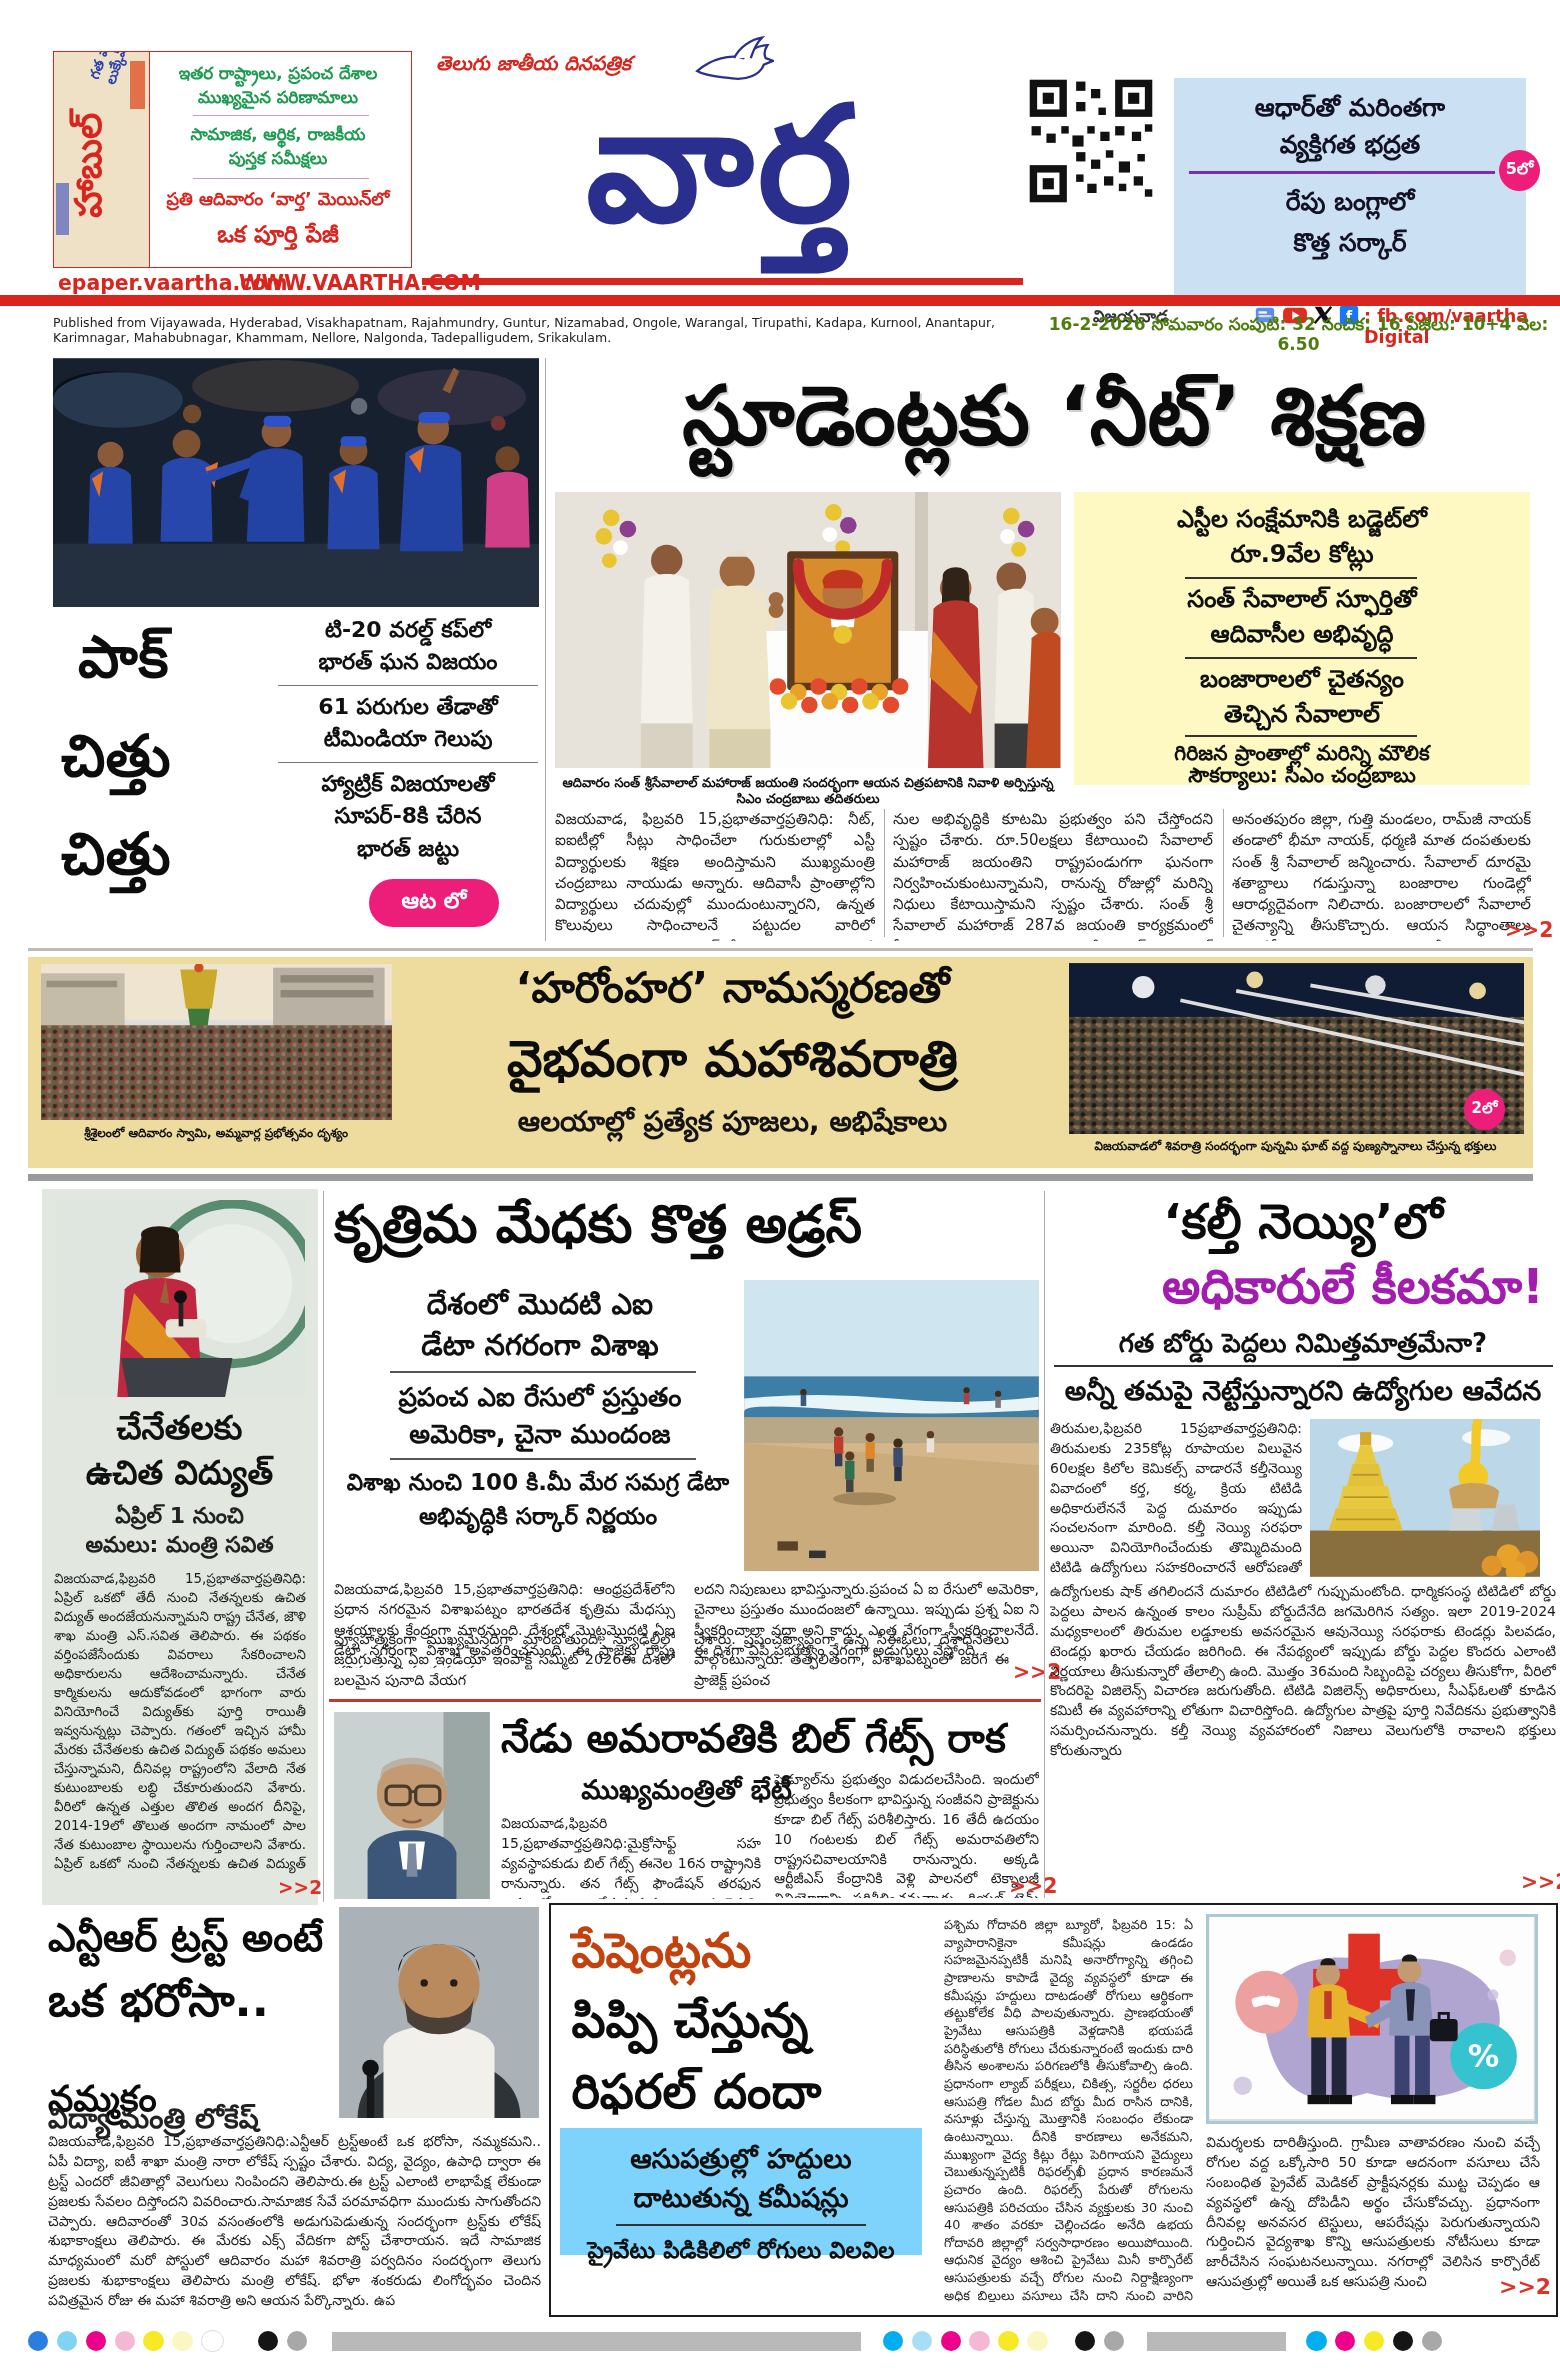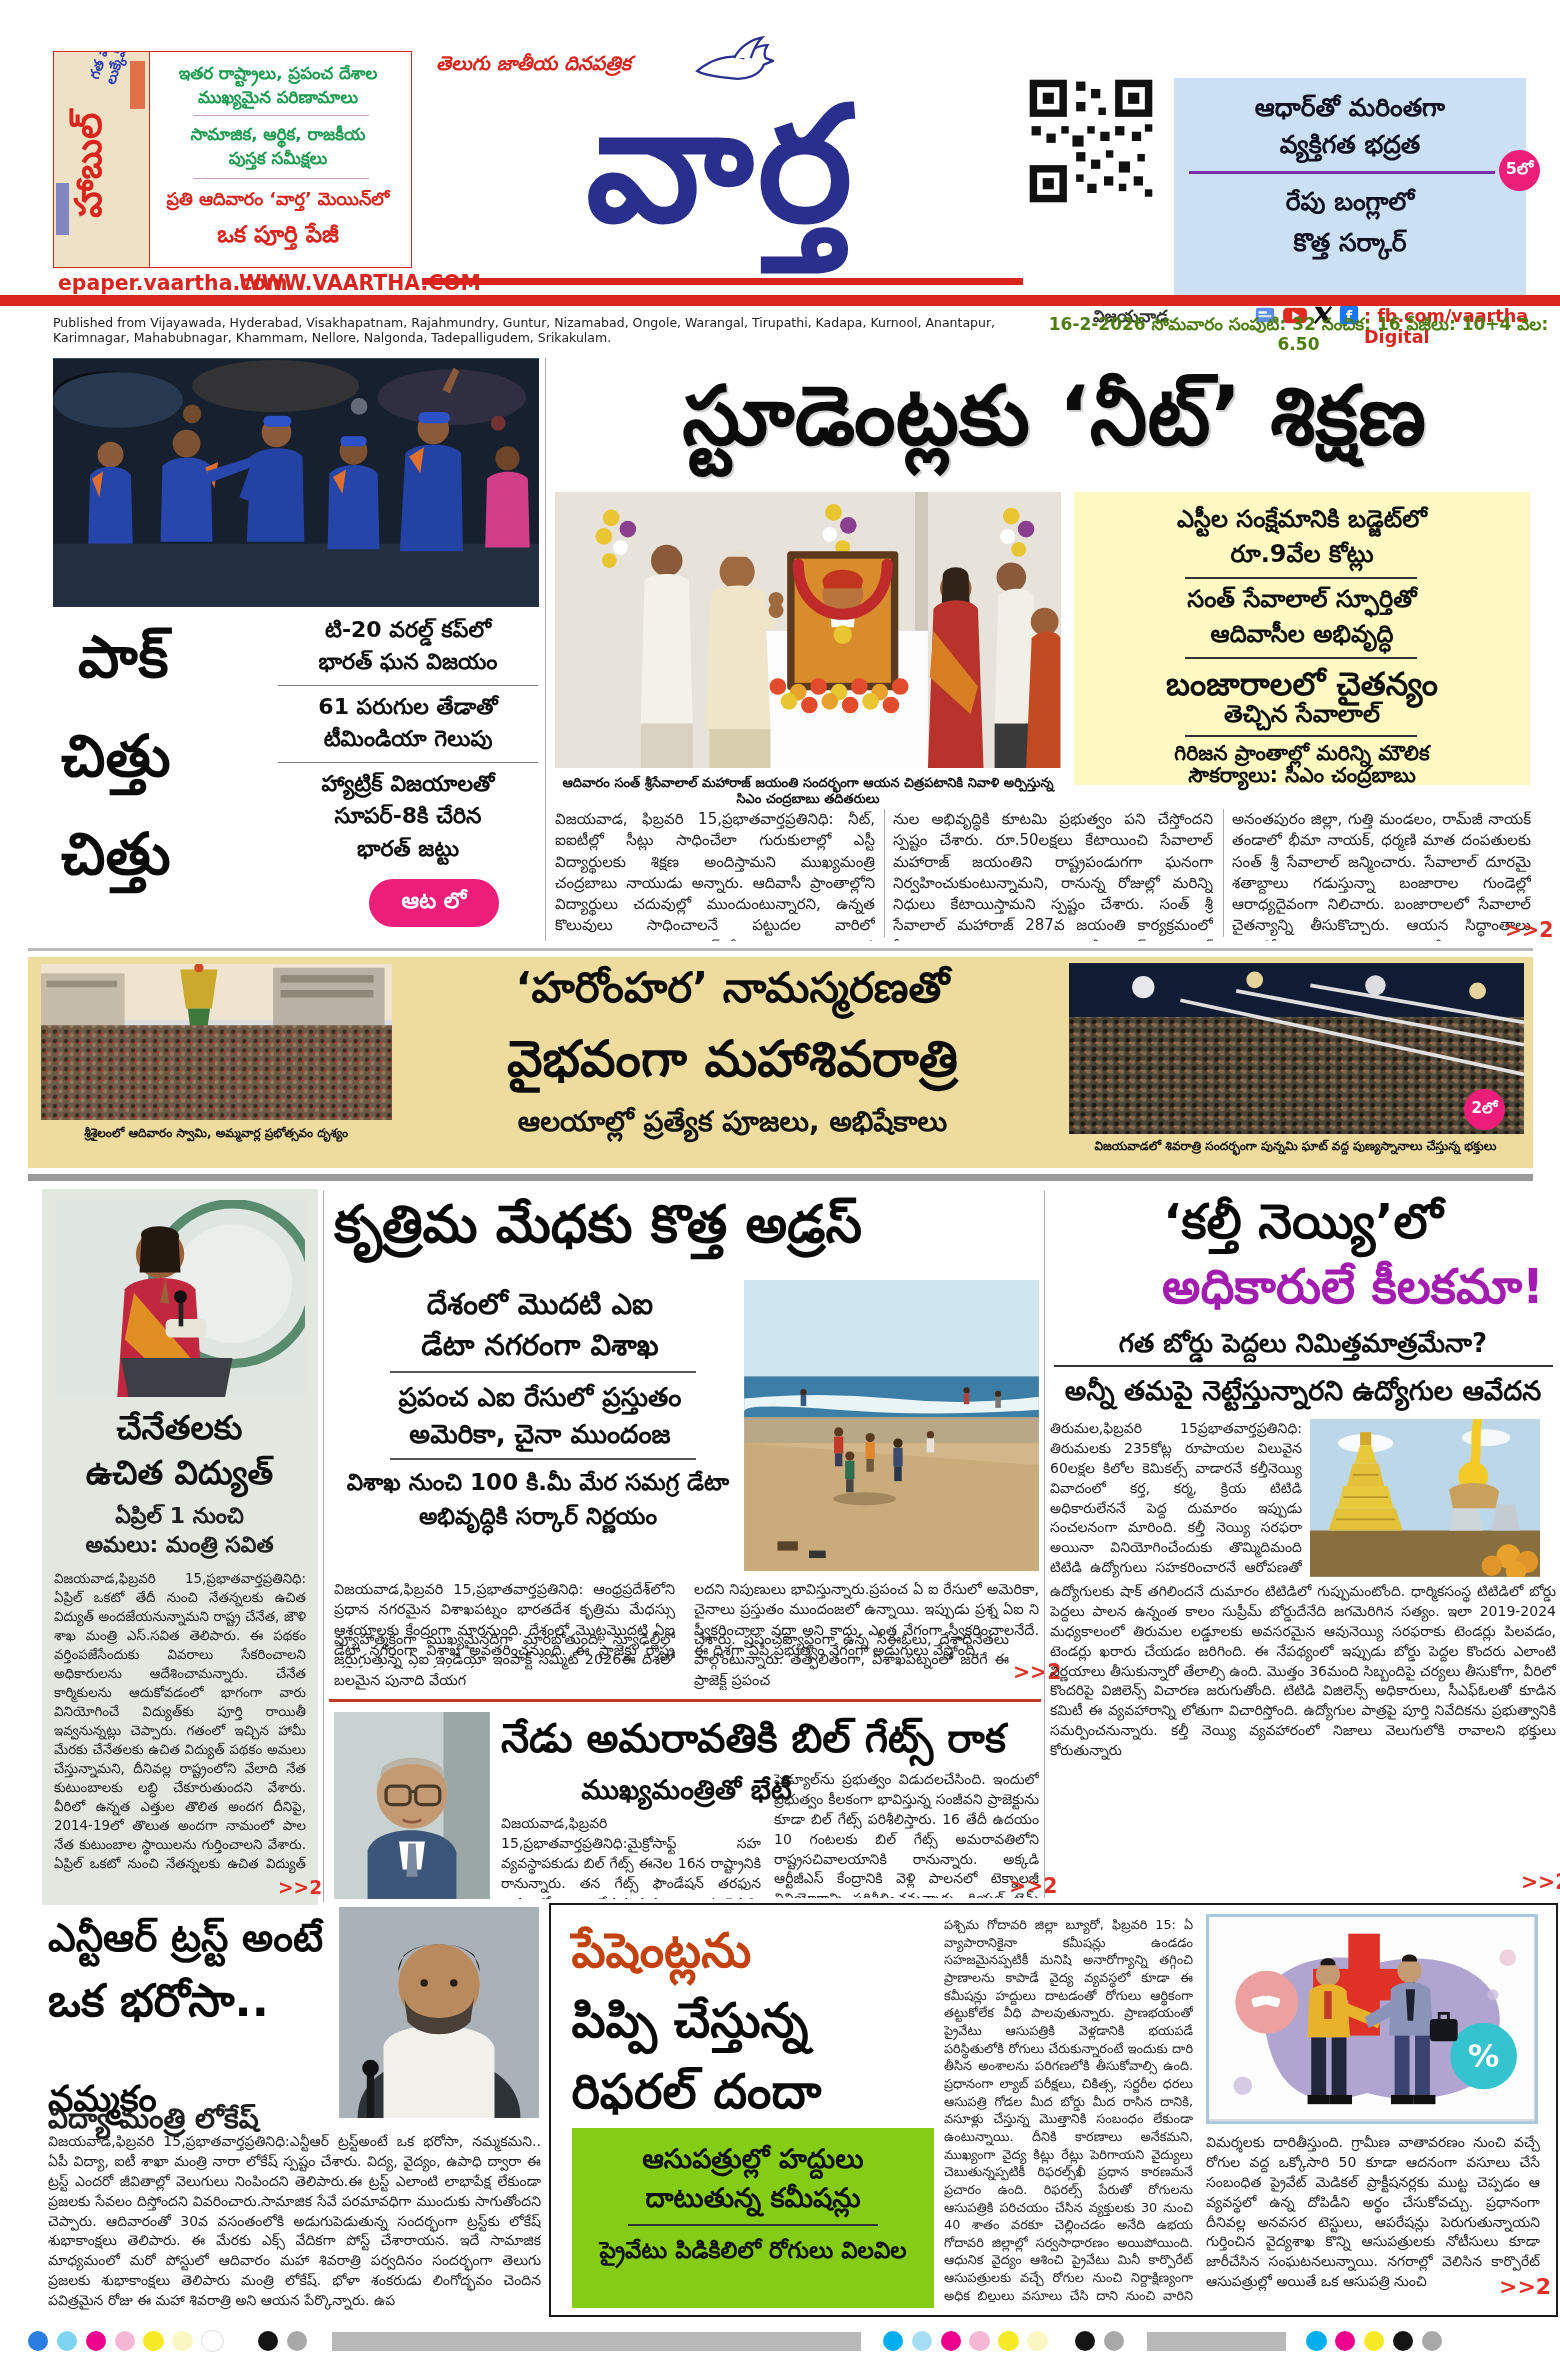--- a/index.html
+++ b/index.html
@@ -283,21 +283,21 @@
   </div>
   <div class="tx c cap" style="left:555px;top:775px;width:506px;font-size:13px;">ఆదివారం సంత్ శ్రీసేవాలాల్ మహారాజ్ జయంతి సందర్భంగా ఆయన చిత్రపటానికి నివాళి అర్పిస్తున్న సిఎం చంద్రబాబు తదితరులు</div>
 
   <div style="position:absolute;left:1074px;top:492px;width:456px;height:293px;background:#fef9c3;">
     <div class="tx xb c" style="left:0;top:13px;width:100%;font-size:24px;">ఎస్టీల సంక్షేమానికి బడ్జెట్‌లో</div>
     <div class="tx xb c" style="left:0;top:48px;width:100%;font-size:24px;">రూ.9వేల కోట్లు</div>
     <div class="hr" style="left:111px;top:85px;width:232px;height:1.9px;background:#333;"></div>
     <div class="tx xb c" style="left:0;top:93px;width:100%;font-size:24px;">సంత్ సేవాలాల్ స్ఫూర్తితో</div>
     <div class="tx xb c" style="left:0;top:128px;width:100%;font-size:24px;">ఆదివాసీల అభివృద్ధి</div>
     <div class="hr" style="left:111px;top:165px;width:232px;height:1.9px;background:#333;"></div>
-    <div class="tx xb c" style="left:0;top:173px;width:100%;font-size:32px;">బంజారాలలో చైతన్యం</div>
+    <div class="tx xb c" style="left:0;top:173px;width:100%;font-size:24px;">బంజారాలలో చైతన్యం</div>
     <div class="tx xb c" style="left:0;top:208px;width:100%;font-size:24px;">తెచ్చిన సేవాలాల్</div>
     <div class="hr" style="left:111px;top:243px;width:232px;height:1.9px;background:#333;"></div>
     <div class="tx b c" style="left:0;top:249px;width:100%;font-size:20.4px;">గిరిజన ప్రాంతాల్లో మరిన్ని మౌలిక</div>
     <div class="tx b c" style="left:0;top:271px;width:100%;font-size:20.4px;">సౌకర్యాలు: సిఎం చంద్రబాబు</div>
   </div>
 
   <div class="tx bodyt" style="left:555px;top:809px;width:320px;height:132px;">విజయవాడ, ఫిబ్రవరి 15,ప్రభాతవార్తప్రతినిధి: నీట్, ఐఐటీల్లో సీట్లు సాధించేలా గురుకులాల్లో ఎస్టీ విద్యార్థులకు శిక్షణ అందిస్తామని ముఖ్యమంత్రి చంద్రబాబు నాయుడు అన్నారు. ఆదివాసీ ప్రాంతాల్లోని విద్యార్థులు చదువుల్లో ముందుంటున్నారని, ఉన్నత కొలువులు సాధించాలనే పట్టుదల వారిలో పెరిగిందన్నారు. భవిష్యత్‌లో ఉన్నత స్థానానికి చేరుకుంటారనడంలో ఎటువంటి సందేహం లేదని అభిప్రాయపడ్డారు. సంత్ శ్రీసేవాలాల్ మహారాజ్ స్ఫూర్తితో గిరిజ</div>
   <div class="vr" style="left:884px;top:809px;height:128px;"></div>
   <div class="tx bodyt" style="left:893px;top:809px;width:320px;height:132px;">నుల అభివృద్ధికి కూటమి ప్రభుత్వం పని చేస్తోందని స్పష్టం చేశారు. రూ.50లక్షలు కేటాయించి సేవాలాల్ మహారాజ్ జయంతిని రాష్ట్రపండుగగా ఘనంగా నిర్వహించుకుంటున్నామని, రానున్న రోజుల్లో మరిన్ని నిధులు కేటాయిస్తామని స్పష్టం చేశారు. సంత్ శ్రీ సేవాలాల్ మహారాజ్ 287వ జయంతి కార్యక్రమంలో సీఎం చంద్రబాబు పాల్గొన్నారు. సేవాలాల్ మహారాజ్ చిత్రపటానికి పూల మాలవేసి నివాళులర్పించిన అనంతరం ప్రసంగించారు. ఉమ్మడి</div>
   <div class="vr" style="left:1223px;top:809px;height:128px;"></div>
@@ -548,21 +548,21 @@
       <rect x="30" y="180" width="8" height="48" fill="#17181a"></rect>
         <circle cx="34" cy="174" r="9" fill="#101113"></circle>
     </svg>
   </div>
   <div class="tx bodyt" style="left:48px;top:2132px;width:493px;height:186px;font-size:14px;">విజయవాడ,ఫిబ్రవరి 15,ప్రభాతవార్తప్రతినిధి:ఎన్టీఆర్ ట్రస్ట్అంటే ఒక భరోసా, నమ్మకమని.. ఏపీ విద్యా, ఐటీ శాఖా మంత్రి నారా లోకేష్ స్పష్టం చేశారు. విద్య, వైద్యం, ఉపాధి ద్వారా ఈ ట్రస్ట్ ఎందరో జీవితాల్లో వెలుగులు నింపిందని తెలిపారు.ఈ ట్రస్ట్ ఎలాంటి లాభాపేక్ష లేకుండా ప్రజలకు సేవలం దిస్తోందని వివరించారు.సామాజిక సేవే పరమావధిగా ముందుకు సాగుతోందని చెప్పారు. ఆదివారంతో 30వ వసంతంలోకి అడుగుపెడుతున్న సందర్భంగా ట్రస్ట్‌కు లోకేష్ శుభాకాంక్షలు తెలిపారు. ఈ మేరకు ఎక్స్ వేదికగా పోస్ట్ చేశారాయన. ఇదే సామాజిక మాధ్యమంలో మరో పోస్టులో ఆదివారం మహా శివరాత్రి పర్వదినం సందర్భంగా తెలుగు ప్రజలకు శుభాకాంక్షలు తెలిపారు మంత్రి లోకేష్. భోళా శంకరుడు లింగోద్భవం చెందిన పవిత్రమైన రోజు ఈ మహా శివరాత్రి అని ఆయన పేర్కొన్నారు. ఉప</div>
 
   <div style="position:absolute;left:549px;top:1903px;width:1005px;height:410px;border:2.8px solid #1c1c1c;background:#fff;">
     <div class="tx xb" style="left:20.4px;top:16.7px;width:352px;font-size:48px;color:#c2410c;">పేషెంట్లను</div>
     <div class="tx xb" style="left:20.4px;top:87px;width:362px;font-size:48px;color:#0b0b0b;">పిప్పి చేస్తున్న</div>
     <div class="tx xb" style="left:20.4px;top:158px;width:362px;font-size:48px;color:#0b0b0b;">రిఫరల్ దందా</div>
-    <div style="position:absolute;left:21px;top:223px;width:362px;height:180px;background:#84cc16;">
+    <div style="position:absolute;left:9px;top:223px;width:362px;height:127px;background:#7dd3fc;">
       <div class="tx b c" style="left:0;top:15px;width:100%;font-size:27px;">ఆసుపత్రుల్లో హద్దులు</div>
       <div class="tx b c" style="left:0;top:54px;width:100%;font-size:27px;">దాటుతున్న కమీషన్లు</div>
       <div class="hr" style="left:56px;top:96px;width:250px;height:1.9px;background:#333;"></div>
       <div class="tx b c" style="left:0;top:109px;width:100%;font-size:23px;">ప్రైవేటు పిడికిలిలో రోగులు విలవిల</div>
     </div>
     <div class="tx bodyt" style="left:393px;top:11px;width:249px;height:386px;font-size:12.8px;line-height:1.38;">పశ్చిమ గోదావరి జిల్లా బ్యూరో, ఫిబ్రవరి 15: ఏ వ్యాపారానికైనా కమీషన్లు ఉండడం సహజమైనప్పటికీ మనిషి అనారోగ్యాన్ని తగ్గించి ప్రాణాలను కాపాడే వైద్య వ్యవస్థలో కూడా ఈ కమీషన్లు హద్దులు దాటడంతో రోగులు ఆర్థికంగా తట్టుకోలేక వీధి పాలవుతున్నారు. ప్రాణభయంతో ప్రైవేటు ఆసుపత్రికి వెళ్లడానికి భయపడే పరిస్థితులోకి రోగులు చేరుకున్నారంటే ఇందుకు దారి తీసిన అంశాలను పరిగణలోకి తీసుకోవాల్సి ఉంది. ప్రధానంగా ల్యాబ్ పరీక్షలు, చికిత్స, సర్జరీల ధరలు ఆసుపత్రి గోడల మీద బోర్డు మీద రాసిన దానికి, వసూళ్లు చేస్తున్న మొత్తానికి సంబంధం లేకుండా ఉంటున్నాయి. దీనికి కారణాలు అనేకమని, ముఖ్యంగా వైద్య కిట్లు రేట్లు పెరిగాయని వైద్యులు చెబుతున్నప్పటికీ రిఫరల్స్‌ఖీ ప్రధాన కారణమనే ప్రచారం ఉంది. రిఫరల్స్ పేరుతో రోగులను ఆసుపత్రికి పరిచయం చేసిన వ్యక్తులకు 30 నుంచి 40 శాతం వరకూ చెల్లించడం అనేది ఉభయ గోదావరి జిల్లాల్లో సర్వసాధారణం అయిపోయింది. ఆధునిక వైద్యం ఆశించి ప్రైవేటు మినీ కార్పొరేట్ ఆసుపత్రులకు వచ్చే రోగుల నుంచి నిర్దాక్షిణ్యంగా అధిక బిల్లులు వసూలు చేసి దాని నుంచి వారిని ఆసుపత్రికి సిఫార్సు చేసిన వ్యక్తికి అధిక మొత్తంలో కమీషన్లు ఇవ్వడం తెలిసి కూడా వైద్య శాఖ అధికారులు నిమ్మకు నీరెత్తినట్టు ఉండటం పలు</div>
     <div class="photo" style="left:655px;top:9.3px;width:332px;height:210px;border:3.7px solid #a8c8dc;box-sizing:border-box;">
       <svg width="325" height="202" viewBox="0 0 350 218">
         <rect width="350" height="218" fill="#fdfdfd"></rect>
         <path d="M60 120 C40 60 120 30 180 50 C260 30 330 70 310 130 C330 180 240 210 170 190 C100 212 70 180 60 120 Z" fill="#9b8ec4" opacity="0.8"></path>

